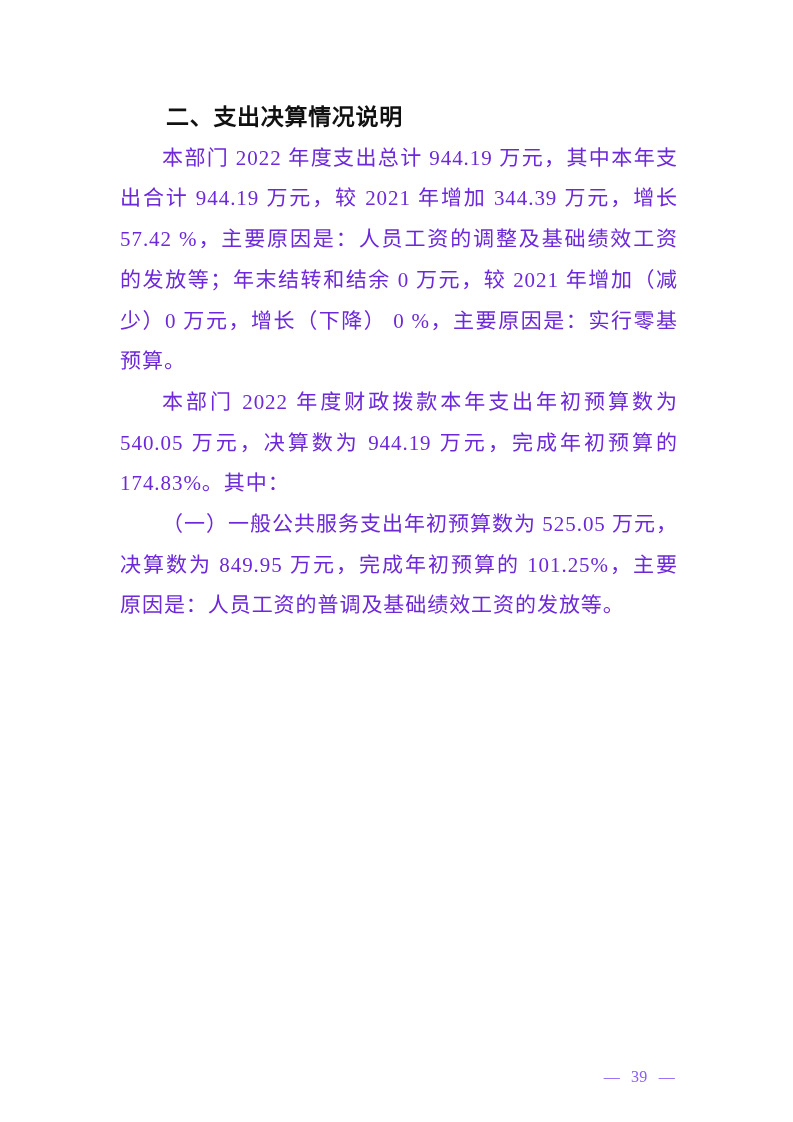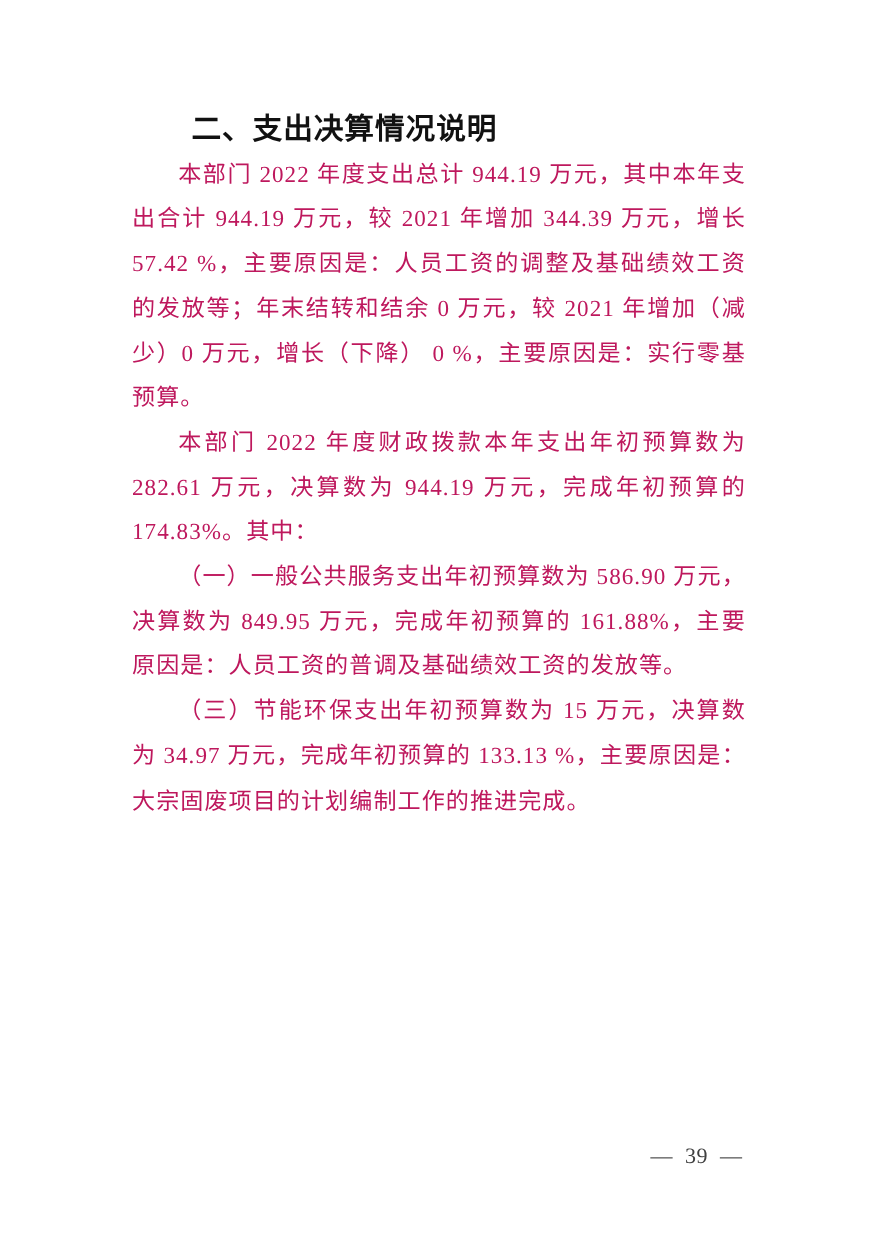--- a/index.html
+++ b/index.html
@@ -24,63 +24,62 @@
     right: 115px;
     top: 97px;
   }
 
   .para {
     font-size: 21px;
     line-height: 40.7px;
     text-align: justify;
     text-indent: 2em;
     letter-spacing: 0.045em;
-    color: #be185d;
+    color: #6d28d9;
   }
 
   .heading {
     font-family: "Liberation Sans", "DejaVu Sans", sans-serif;
     font-weight: 700;
-    font-size: 27px;
+    font-size: 23px;
     line-height: 40.7px;
     text-indent: 2em;
     letter-spacing: 0.03em;
     color: #111111;
   }
 
   .footer {
     position: absolute;
-    top: 1040px;
+    top: 1068px;
     right: 118px;
-    font-size: 20px;
+    font-size: 16px;
     letter-spacing: 0.02em;
-    color: #404040;
+    color: #8b5cf6;
     white-space: nowrap;
   }
 
   .footer .num {
     display: inline-block;
     margin: 0 11px;
   }
 </style>
 </head>
 <body>
 
 <div class="page">
 
   <h2 class="heading">二、支出决算情况说明</h2>
 
   <p class="para">本部门 2022 年度支出总计 944.19 万元，其中本年支出合计 944.19 万元，较 2021 年增加 344.39 万元，增长 57.42 %，主要原因是：人员工资的调整及基础绩效工资的发放等；年末结转和结余 0 万元，较 2021 年增加（减少）0 万元，增长（下降） 0 %，主要原因是：实行零基预算。</p>
 
 
 
-  <p class="para">本部门 2022 年度财政拨款本年支出年初预算数为 282.61 万元，决算数为 944.19 万元，完成年初预算的 174.83%。其中：</p>
+  <p class="para">本部门 2022 年度财政拨款本年支出年初预算数为 540.05 万元，决算数为 944.19 万元，完成年初预算的 174.83%。其中：</p>
 
-  <p class="para">（一）一般公共服务支出年初预算数为 586.90 万元，决算数为 849.95 万元，完成年初预算的 161.88%，主要原因是：人员工资的普调及基础绩效工资的发放等。</p>
+  <p class="para">（一）一般公共服务支出年初预算数为 525.05 万元，决算数为 849.95 万元，完成年初预算的 101.25%，主要原因是：人员工资的普调及基础绩效工资的发放等。</p>
 
 
-  <p class="para">（三）节能环保支出年初预算数为 15 万元，决算数为 34.97 万元，完成年初预算的 133.13 %，主要原因是：大宗固废项目的计划编制工作的推进完成。</p>
 
 </div>
 
 <div class="footer">
   <span>—</span><span class="num">39</span><span>—</span>
 </div>
 
 </body></html>

